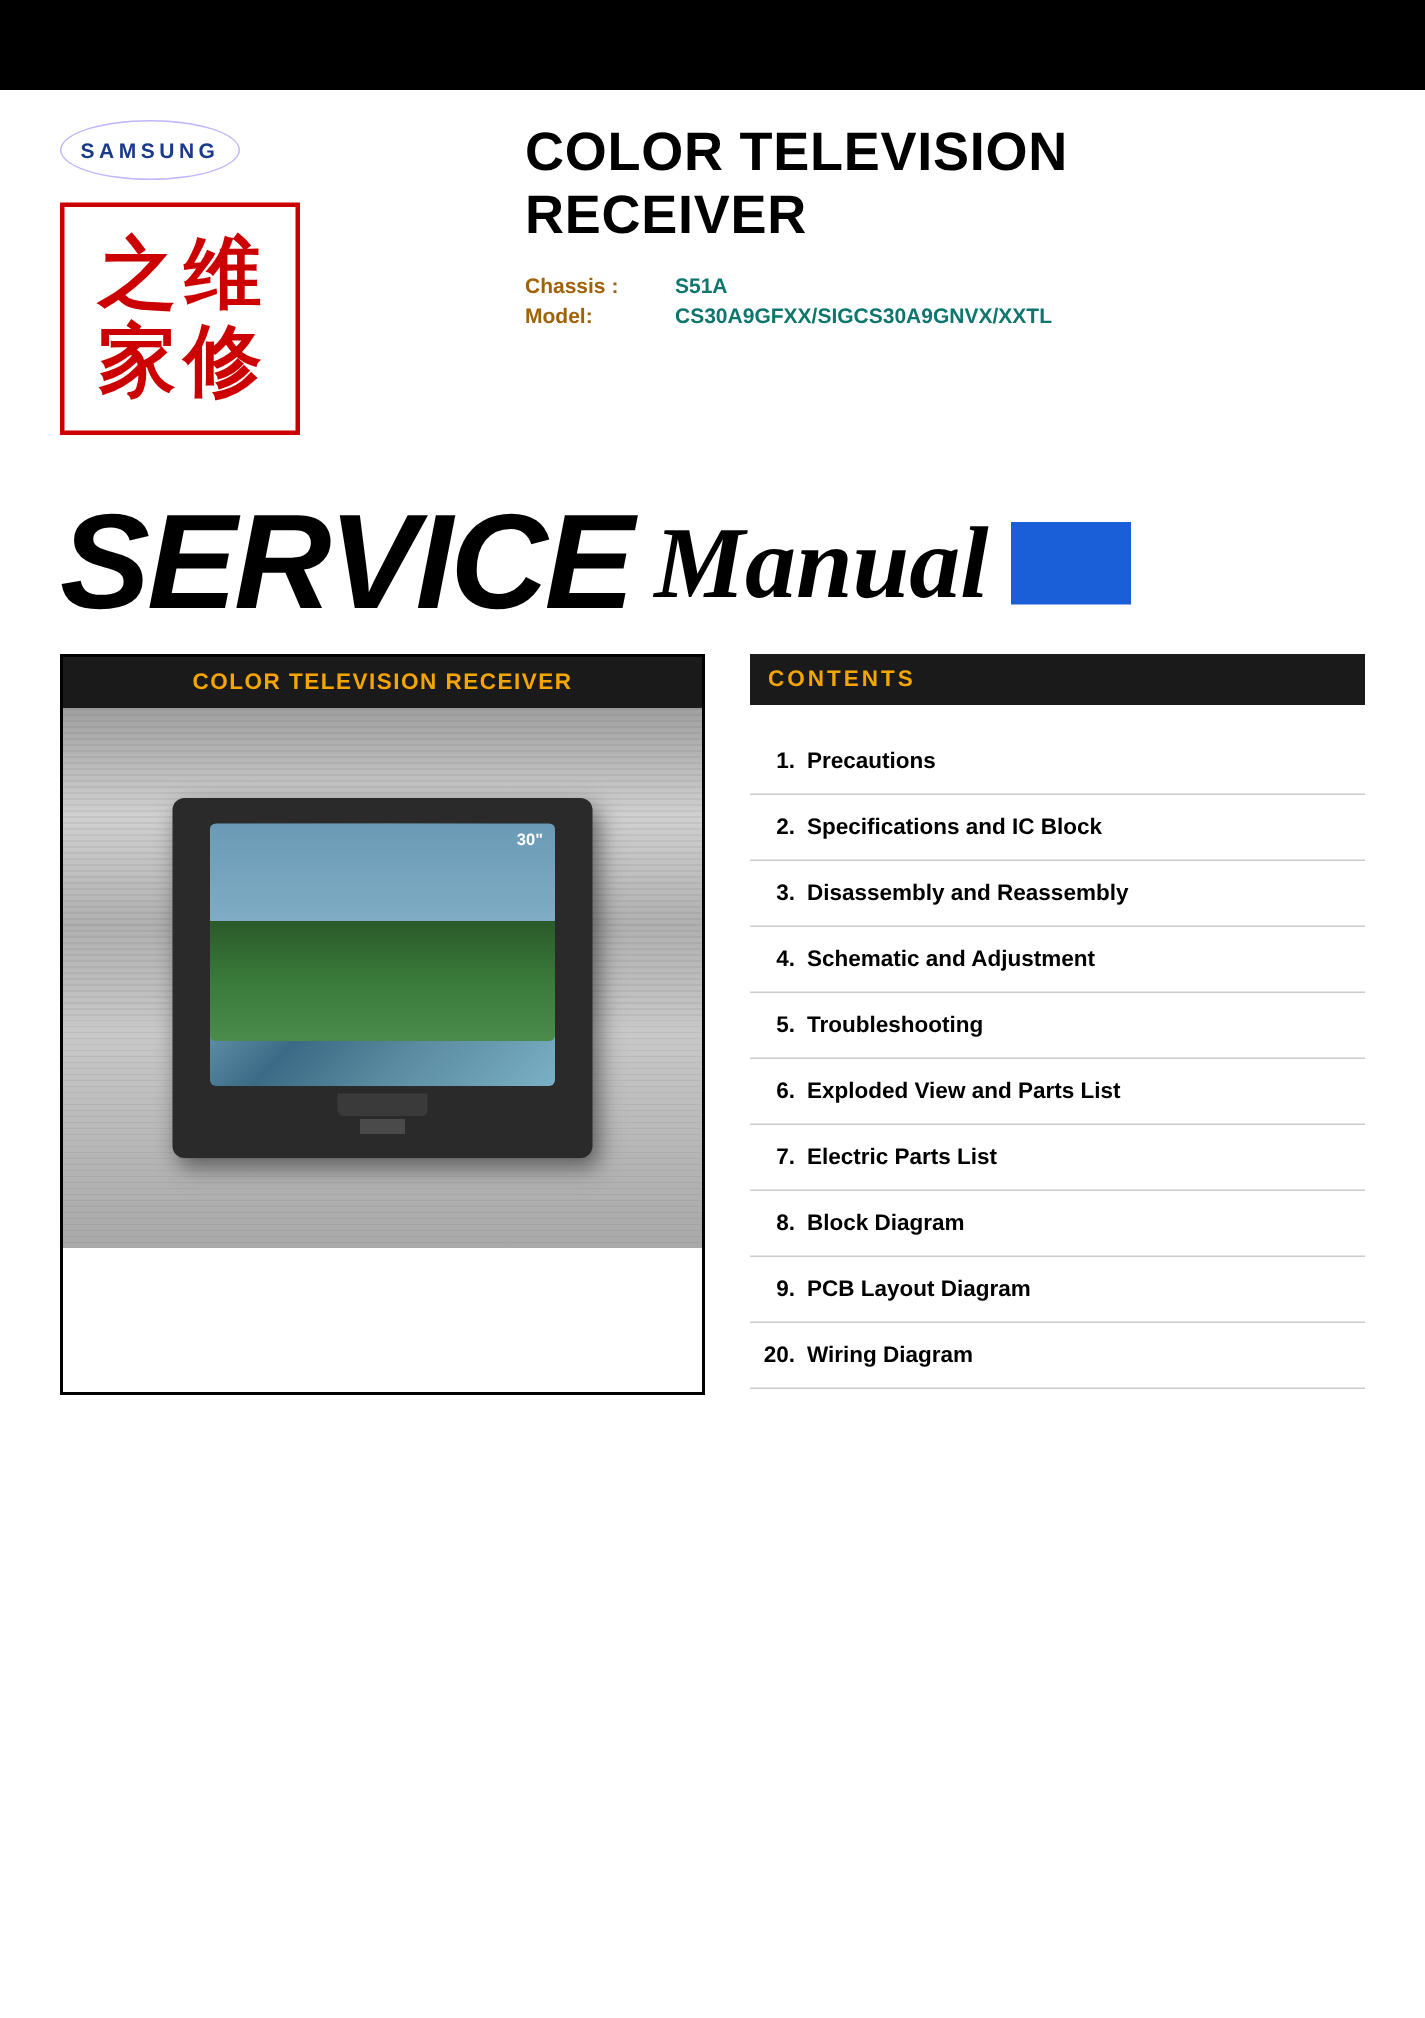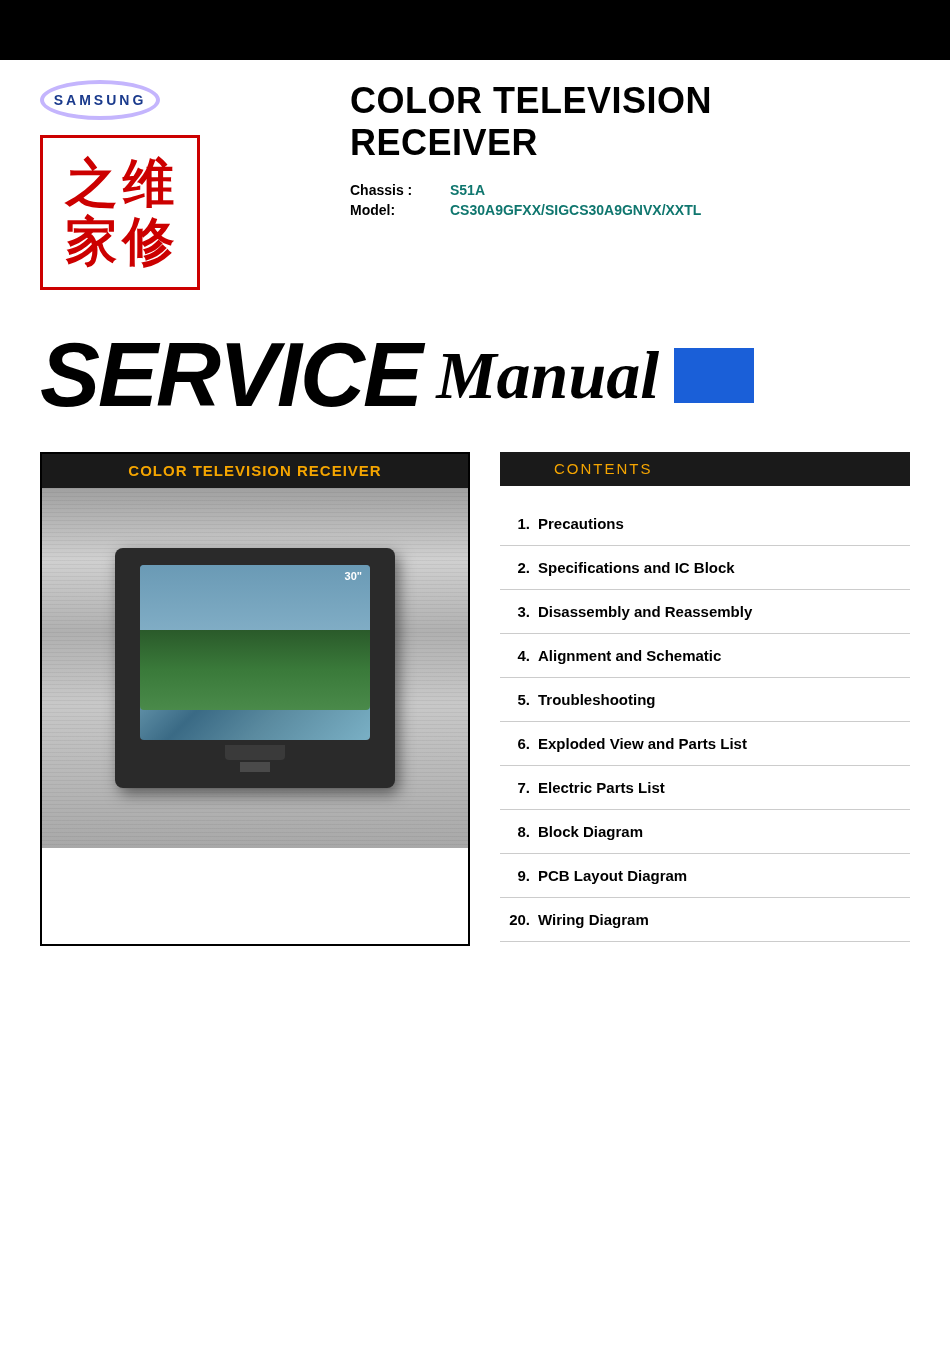--- a/index.html
+++ b/index.html
@@ -34,21 +34,21 @@
 
     .samsung-logo {
       display: flex;
       align-items: center;
       margin-bottom: 15px;
     }
 
     .samsung-logo-oval {
       width: 120px;
       height: 40px;
-      border: 4px solid #c4b5fd;
+      border: 1px solid #c4b5fd;
       border-radius: 50%;
       display: flex;
       align-items: center;
       justify-content: center;
     }
 
     .samsung-text {
       font-size: 14px;
       font-weight: bold;
       color: #1a3a8c;
@@ -101,32 +101,32 @@
     }
 
     .spec-row {
       display: flex;
       gap: 20px;
       font-size: 14px;
     }
 
     .spec-label {
       font-weight: bold;
-      color: #000000;
+      color: #a16207;
       width: 80px;
     }
 
     .spec-value {
       font-weight: bold;
       color: #0f766e;
     }
 
     
     .service-manual-area {
-      padding: 30px 40px 32px 40px;
+      padding: 30px 40px 16px 40px;
       display: flex;
       align-items: center;
     }
 
     .service-text {
       font-size: 90px;
       font-weight: 900;
       font-style: italic;
       color: #000;
       font-family: Arial, Helvetica, sans-serif;
@@ -272,25 +272,24 @@
     }
 
     .contents-header {
       background: #1a1a1a;
       padding: 8px 12px;
       margin-bottom: 20px;
     }
 
     .contents-header-text {
       color: #f5a500;
-      font-weight: 400;
+      font-weight: 700;
       font-size: 15px;
       letter-spacing: 2px;
       text-align: center;
-      margin-left: 42px;
     }
 
     .contents-list {
       list-style: none;
       padding: 0;
     }
 
     .contents-item {
       padding: 9px 5px;
       font-size: 15px;
@@ -410,21 +409,21 @@
     <span class="item-text">Specifications and IC Block</span>
   </li>
         <hr class="divider">
         <li class="contents-item">
     <span class="num">3.</span>
     <span class="item-text">Disassembly and Reassembly</span>
   </li>
         <hr class="divider">
         <li class="contents-item">
     <span class="num">4.</span>
-    <span class="item-text">Alignment and Schematic</span>
+    <span class="item-text">Schematic and Adjustment</span>
   </li>
         <hr class="divider">
         <li class="contents-item">
     <span class="num">5.</span>
     <span class="item-text">Troubleshooting</span>
   </li>
         <hr class="divider">
         <li class="contents-item">
     <span class="num">6.</span>
     <span class="item-text">Exploded View and Parts List</span>

